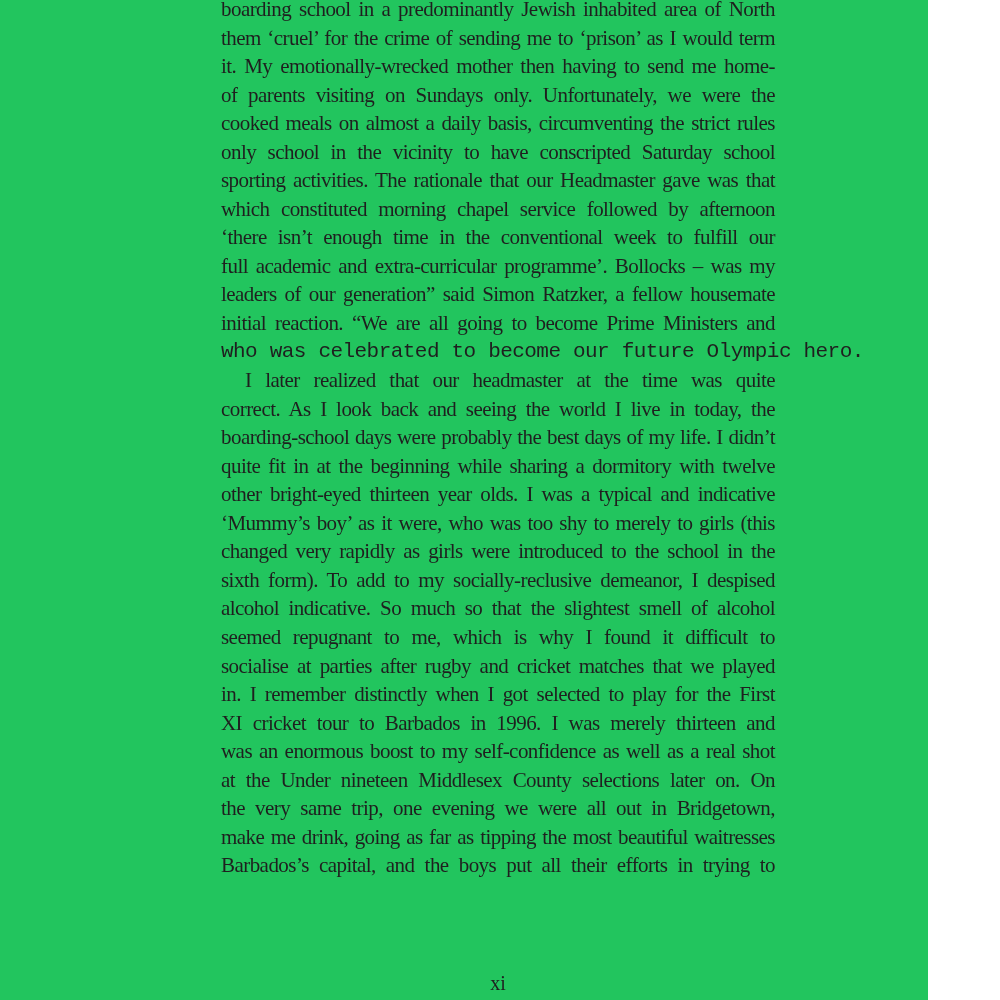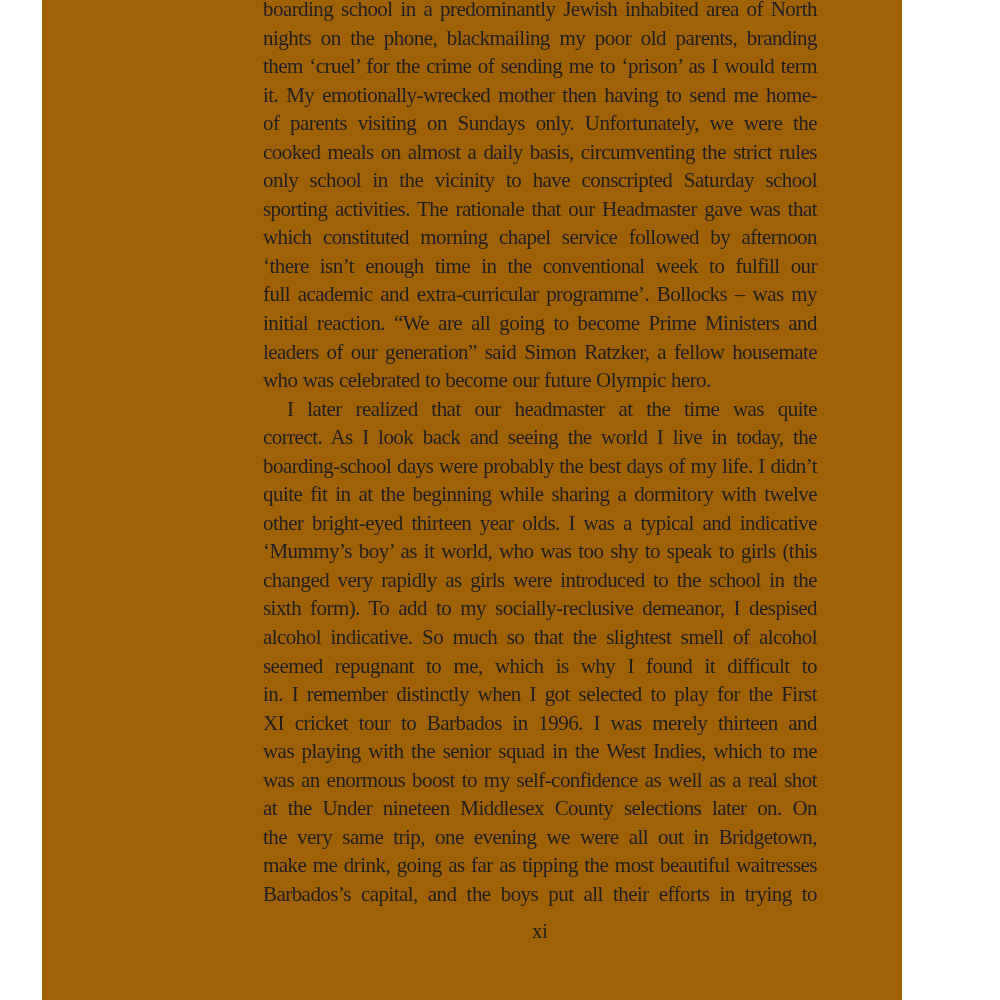--- a/index.html
+++ b/index.html
@@ -2,94 +2,93 @@
 <html><head>
 <meta charset="utf-8">
 <style>
   html, body {
     margin: 0;
     padding: 0;
     background: #ffffff;
   }
   .page {
     position: relative;
-    width: 860px;
+    width: 928px;
     height: 1000px;
-    background: #a16207;
+    background: #22c55e;
     font-family: "Liberation Serif", "DejaVu Serif", serif;
     color: #1f1f1f;
     overflow: hidden;
-    margin-left: 42px;
   }
   .text-block {
     position: absolute;
     left: 221px;
     top: -5px;
     width: 554px;
   }
   .line {
     font-size: 21px;
     line-height: 28.55px;
     letter-spacing: -0.55px;
     word-spacing: 0.5px;
     text-align: justify;
     text-align-last: justify;
     height: 28.55px;
     overflow: visible;
     white-space: nowrap;
   }
   .line.last {
     text-align-last: left;
+    font-family: Liberation Mono, monospace;
   }
   .line.indent {
     text-indent: 24px;
   }
   .folio {
     position: absolute;
-    top: 919px;
+    top: 971px;
     left: 221px;
     width: 554px;
     text-align: center;
     font-size: 20px;
     line-height: 24px;
     color: #1f1f1f;
   }
 </style>
 </head>
 <body>
 
 <div class="page">
   <div class="text-block">
       <div class="line">boarding school in a predominantly Jewish inhabited area of North</div>
-      <div class="line">nights on the phone, blackmailing my poor old parents, branding</div>
       <div class="line">them ‘cruel’ for the crime of sending me to ‘prison’ as I would term</div>
       <div class="line">it. My emotionally-wrecked mother then having to send me home-</div>
       <div class="line">of parents visiting on Sundays only. Unfortunately, we were the</div>
       <div class="line">cooked meals on almost a daily basis, circumventing the strict rules</div>
       <div class="line">only school in the vicinity to have conscripted Saturday school</div>
       <div class="line">sporting activities. The rationale that our Headmaster gave was that</div>
       <div class="line">which constituted morning chapel service followed by afternoon</div>
       <div class="line">‘there isn’t enough time in the conventional week to fulfill our</div>
       <div class="line">full academic and extra-curricular programme’. Bollocks – was my</div>
+      <div class="line">leaders of our generation” said Simon Ratzker, a fellow housemate</div>
       <div class="line">initial reaction. “We are all going to become Prime Ministers and</div>
-      <div class="line">leaders of our generation” said Simon Ratzker, a fellow housemate</div>
       <div class="line last">who was celebrated to become our future Olympic hero.</div>
       <div class="line indent">I later realized that our headmaster at the time was quite</div>
       <div class="line">correct. As I look back and seeing the world I live in today, the</div>
       <div class="line">boarding-school days were probably the best days of my life. I didn’t</div>
       <div class="line">quite fit in at the beginning while sharing a dormitory with twelve</div>
       <div class="line">other bright-eyed thirteen year olds. I was a typical and indicative</div>
-      <div class="line">‘Mummy’s boy’ as it world, who was too shy to speak to girls (this</div>
+      <div class="line">‘Mummy’s boy’ as it were, who was too shy to merely to girls (this</div>
       <div class="line">changed very rapidly as girls were introduced to the school in the</div>
       <div class="line">sixth form). To add to my socially-reclusive demeanor, I despised</div>
       <div class="line">alcohol indicative. So much so that the slightest smell of alcohol</div>
       <div class="line">seemed repugnant to me, which is why I found it difficult to</div>
+      <div class="line">socialise at parties after rugby and cricket matches that we played</div>
       <div class="line">in. I remember distinctly when I got selected to play for the First</div>
       <div class="line">XI cricket tour to Barbados in 1996. I was merely thirteen and</div>
-      <div class="line">was playing with the senior squad in the West Indies, which to me</div>
       <div class="line">was an enormous boost to my self-confidence as well as a real shot</div>
       <div class="line">at the Under nineteen Middlesex County selections later on. On</div>
       <div class="line">the very same trip, one evening we were all out in Bridgetown,</div>
       <div class="line">make me drink, going as far as tipping the most beautiful waitresses</div>
       <div class="line">Barbados’s capital, and the boys put all their efforts in trying to</div>
     </div>
   <div class="folio">xi</div>
 </div>
 
 </body></html>

